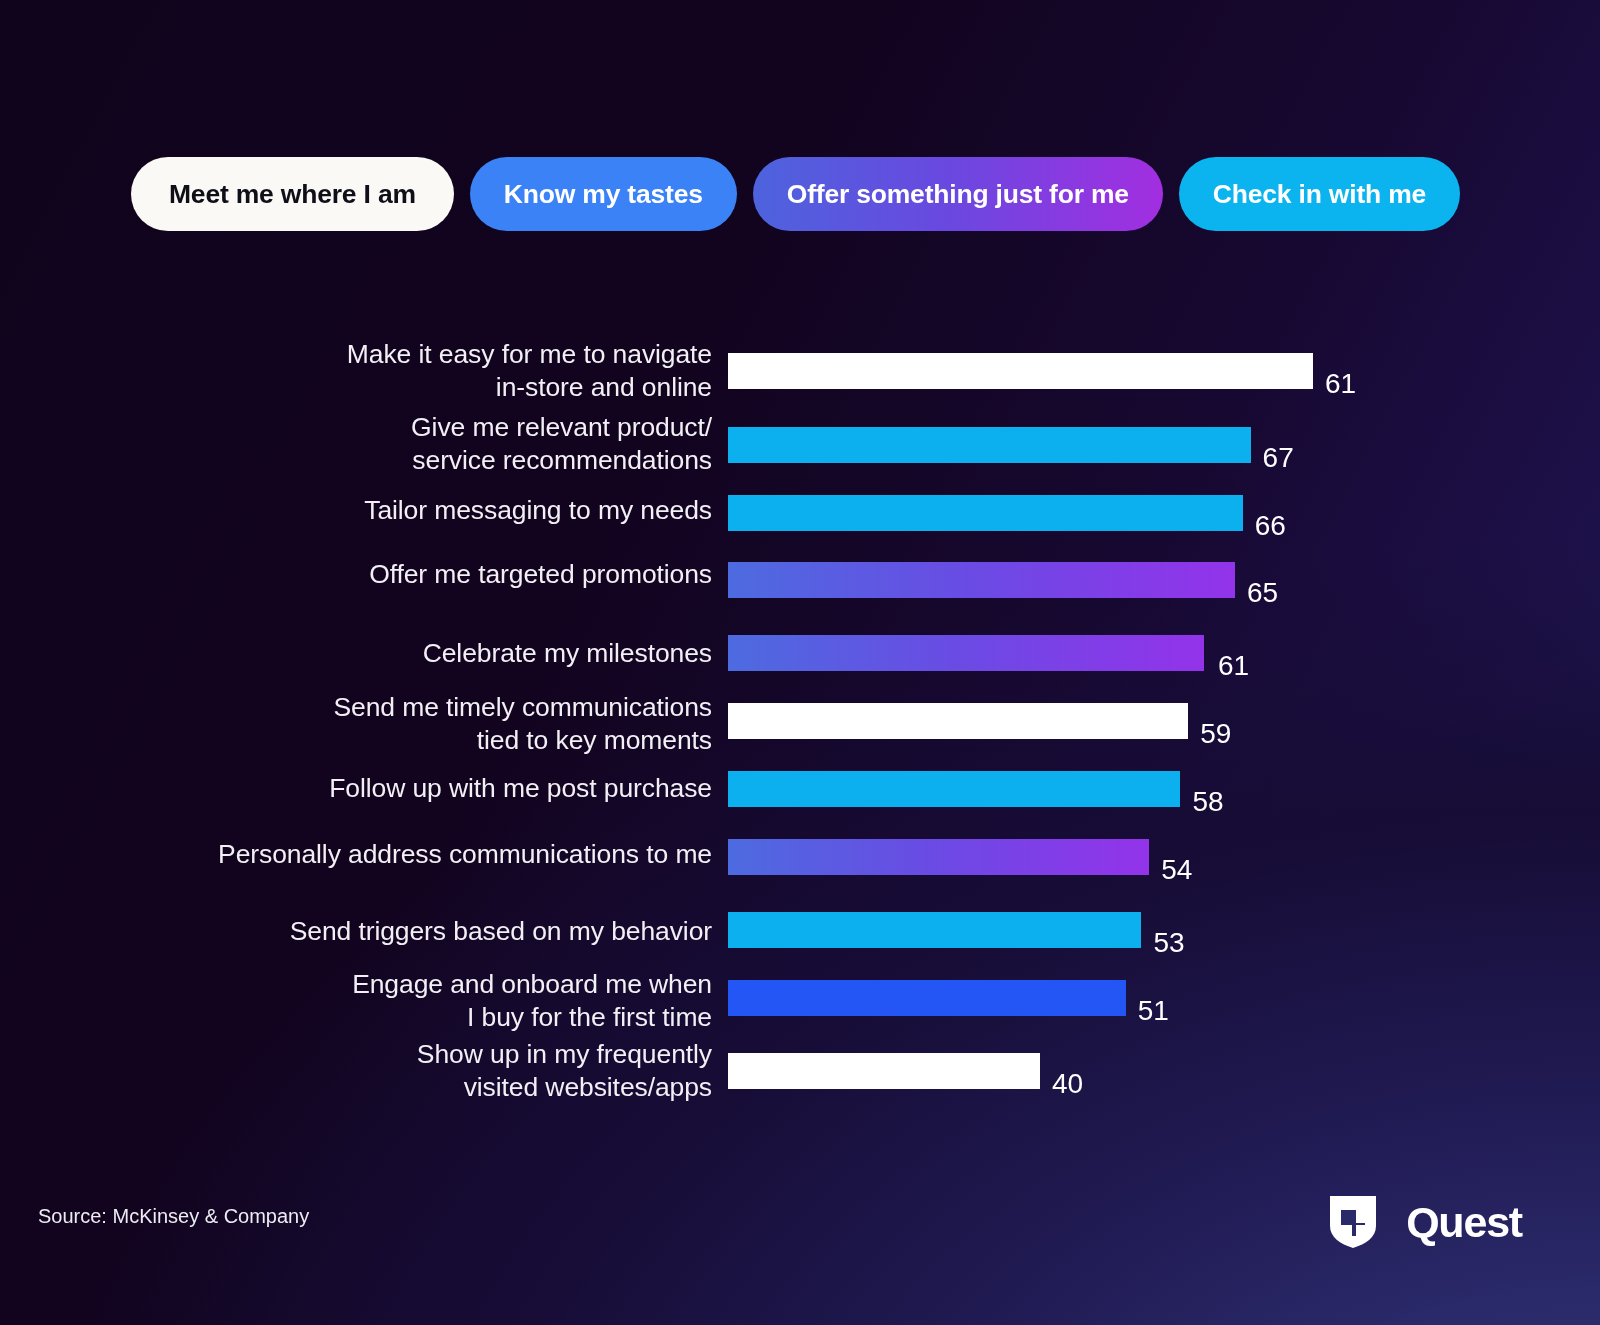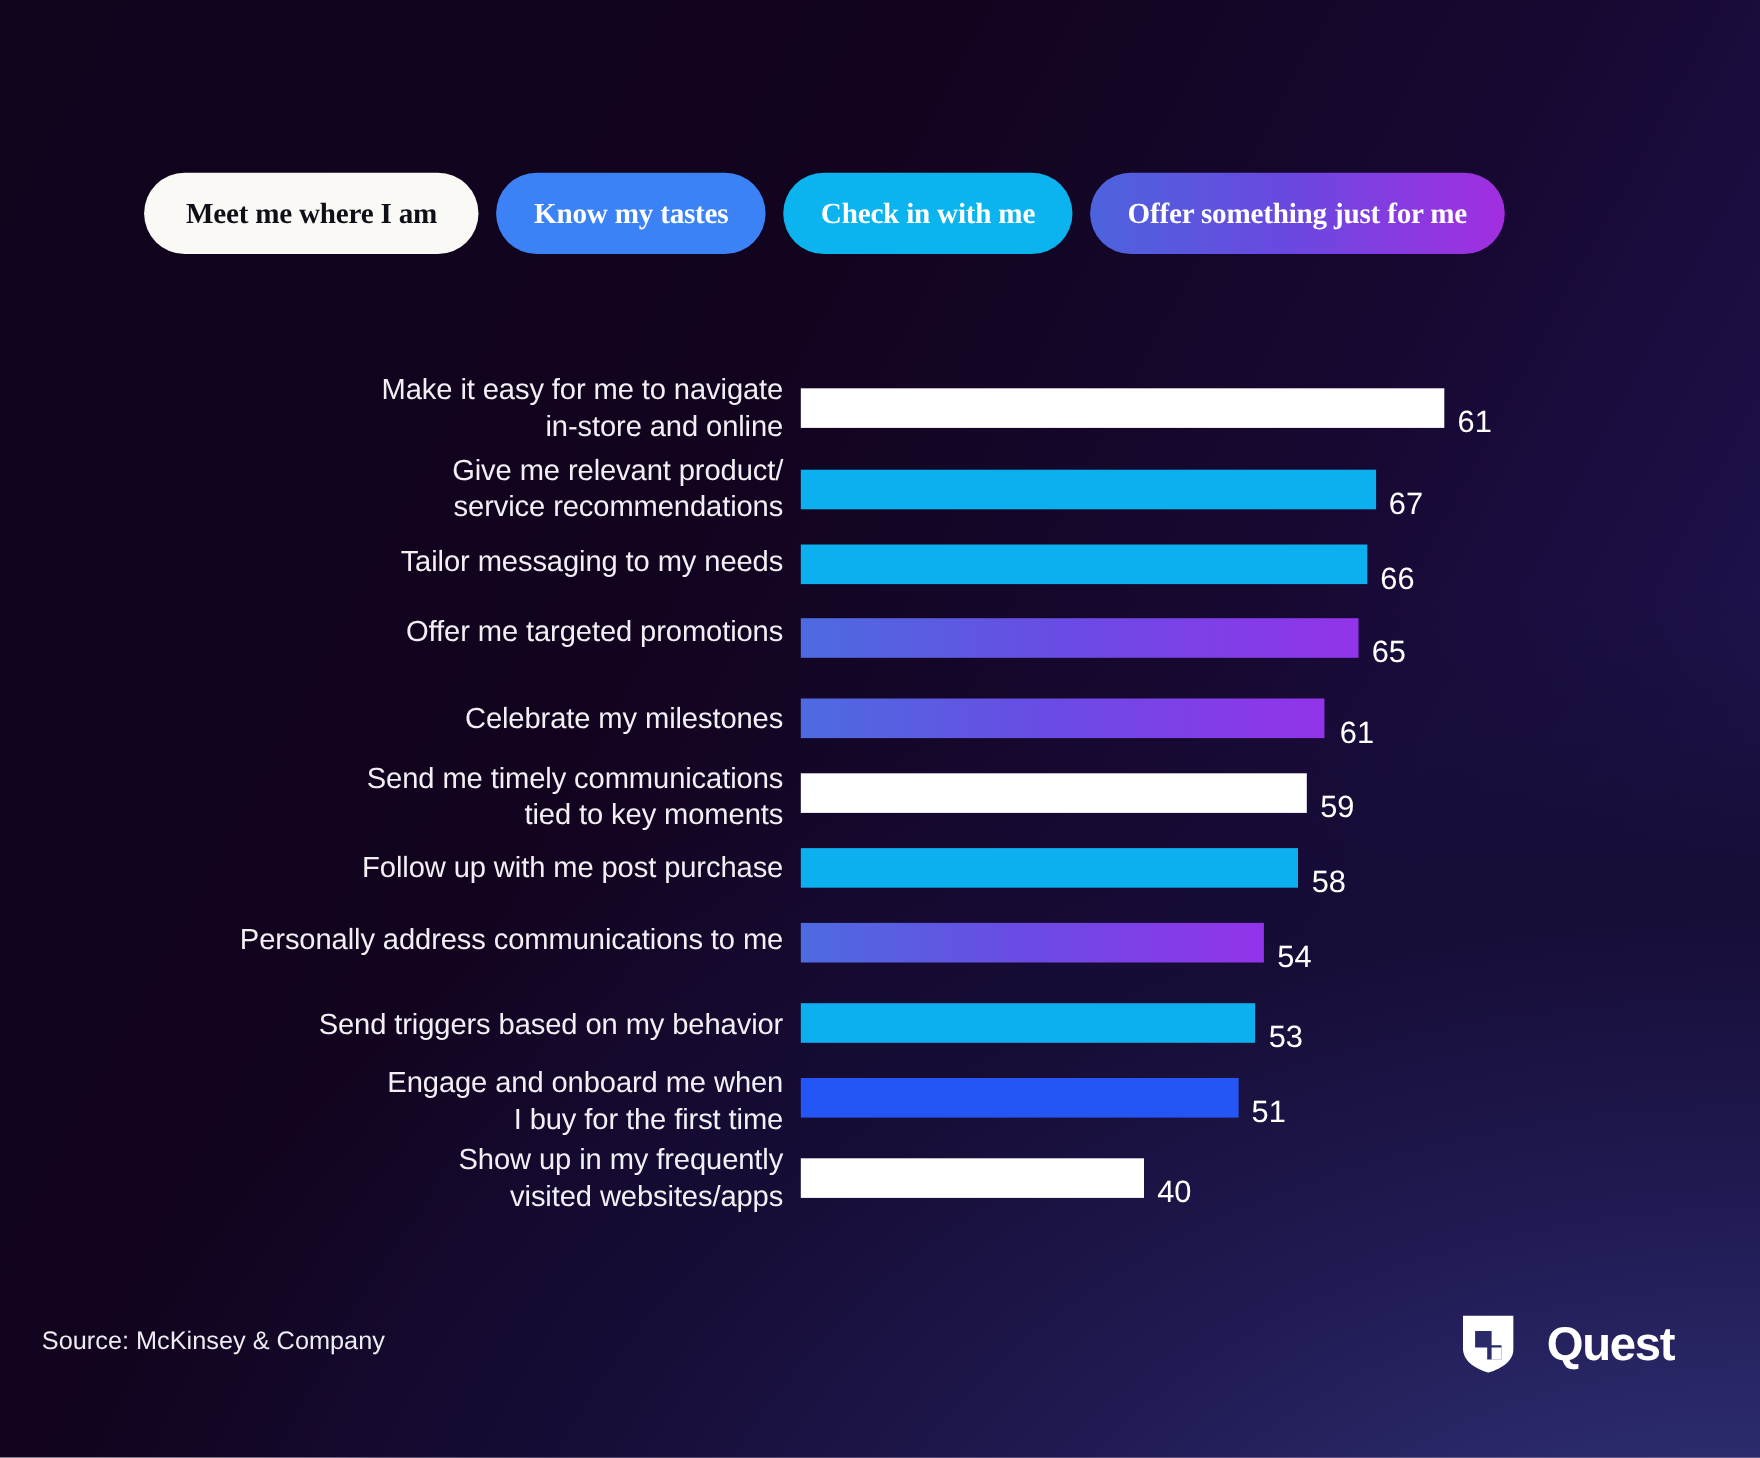--- a/index.html
+++ b/index.html
@@ -10,21 +10,21 @@
       radial-gradient(120% 95% at 100% 118%, #3b3b86 0%, #2c2c6e 18%, #201a52 38%, #160c35 60%, rgba(16,3,28,0) 82%),
       linear-gradient(118deg, #10031c 0%, #12041f 38%, #170831 62%, #1d1048 80%, #272364 100%);
     color:#fff;
     overflow:hidden;
     position:relative;
   }
 
   
   #pills {
     position:absolute; left:131px; top:157px;
-    display:flex; gap:16px; align-items:flex-start;font-family:Liberation Serif, serif;
+    display:flex; gap:16px; align-items:flex-start;
   }
   .pill {
     height:74px; border-radius:37px;
     display:flex; align-items:center; justify-content:center;
     padding:0 34px;
     font-size:26.5px; font-weight:700; letter-spacing:-0.2px;
     white-space:nowrap;
   }
   .pill.p0 { background:#fbf9f6; color:#0f0f18; padding:0 38px; }
   .pill.p1 { background:#3b82f6; color:#ffffff; }
@@ -53,21 +53,21 @@
 
   .val {
     position:absolute;
     font-size:28px; font-weight:400; color:#ffffff; letter-spacing:0px;
     white-space:nowrap;
   }
 
   
   #source {
     position:absolute; left:38px; top:1205px;
-    font-size:23px; color:#ececf2; font-weight:400;
+    font-size:20px; color:#ececf2; font-weight:400;
   }
   #logo {
     position:absolute; right:78px; top:1196px;
     display:flex; align-items:center; gap:30px;
   }
   #logo .mark { width:46px; height:52px; display:block; }
   #logo .word {
     font-size:43px; font-weight:700; color:#ffffff;
     letter-spacing:-1.2px; line-height:1;
   }
@@ -75,25 +75,25 @@
 </head>
 <body>
 
 <div id="pills">
     <div class="pill p0">
       <span>Meet me where I am</span>
     </div>
     <div class="pill p1">
       <span>Know my tastes</span>
     </div>
+    <div class="pill p2">
+      <span>Offer something just for me</span>
+    </div>
     <div class="pill p3">
       <span>Check in with me</span>
-    </div>
-    <div class="pill p2">
-      <span>Offer something just for me</span>
     </div>
   </div>
 
 <div id="chart">
     <div class="row" style="top: 0px;">
       <div class="rowlabel" style="top: 338px;">
         <div>Make it easy for me to navigate</div>
         <div>in-store and online</div>
       </div>
       <div class="bar white" style="top: 353px; width: 585px;"></div>

